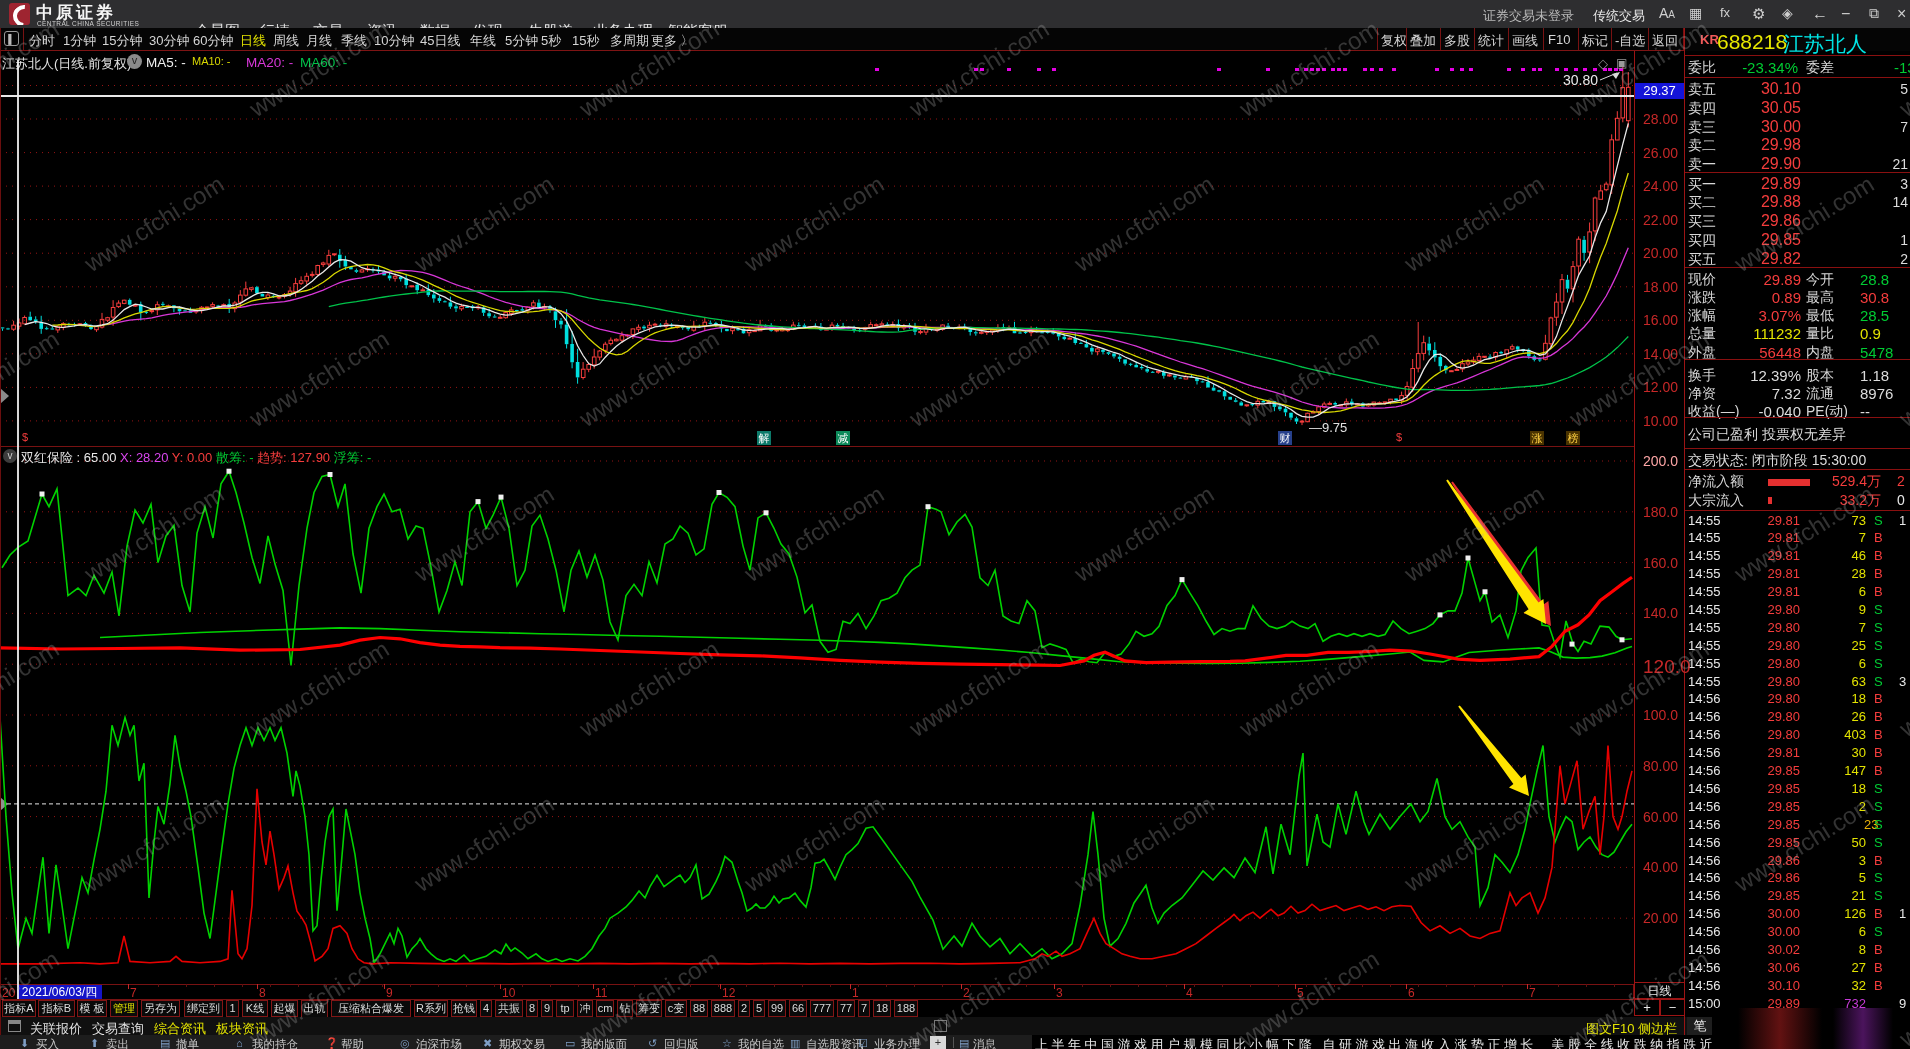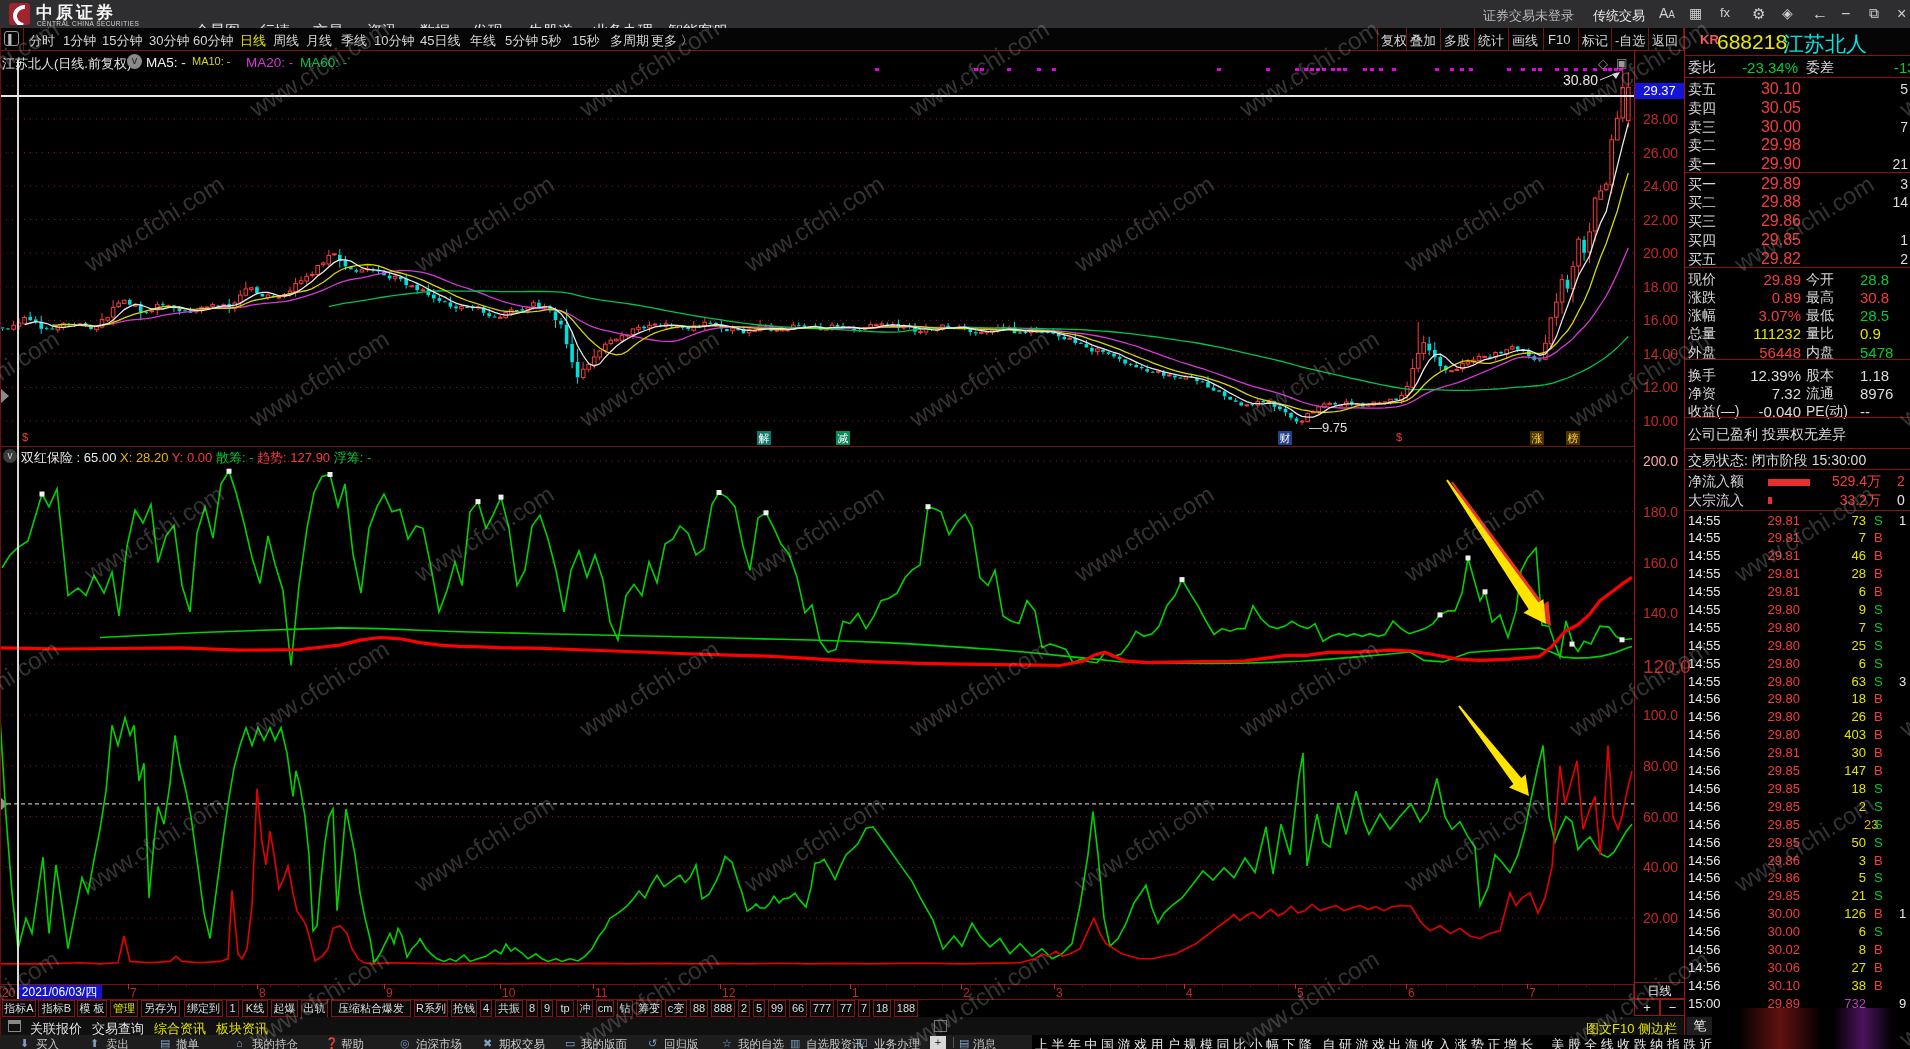--- a/index.html
+++ b/index.html
@@ -1042,21 +1042,21 @@
     </svg>
 <div class="ab" style="left:22px;top:431px;font-size:11px;color:#f53d3d;z-index:6;">$</div>
 <div class="ab" style="left:757px;top:431px;font-size:11px;color:#fff;z-index:6;background:#0d7a6a;width:14px;height:14px;text-align:center;line-height:14px;">解</div>
 <div class="ab" style="left:836px;top:431px;font-size:11px;color:#fff;z-index:6;background:#0d8a5a;width:14px;height:14px;text-align:center;line-height:14px;">减</div>
 <div class="ab" style="left:1278px;top:431px;font-size:11px;color:#fff;z-index:6;background:#27408b;width:14px;height:14px;text-align:center;line-height:14px;">财</div>
 <div class="ab" style="left:1396px;top:431px;font-size:11px;color:#f53d3d;z-index:6;">$</div>
 <div class="ab" style="left:1530px;top:431px;font-size:11px;color:#ffd040;z-index:6;background:#4a3300;width:14px;height:14px;text-align:center;line-height:14px;">涨</div>
 <div class="ab" style="left:1566px;top:431px;font-size:11px;color:#ffd040;z-index:6;background:#4a3300;width:14px;height:14px;text-align:center;line-height:14px;">榜</div>
 <div class="ab" style="left:0;top:446px;width:1634px;height:1px;background:#781212"></div>
 <div class="ab" style="left:3px;top:449px;width:14px;height:14px;background:#3c3c3c;border-radius:50%;color:#ccc;font-size:10px;text-align:center;line-height:13px;z-index:5">v</div>
-<div class="ab" style="left:21px;top:449px;font-size:13px;color:#e8e8e8;z-index:5">双红保险 : 65.00 <span style="color:#eab308">X: 28.20</span> <span style="color:#f53d3d">Y: 0.00</span> <span style="color:#00cc33">散筹: -</span> <span style="color:#f53d3d">趋势: 127.90</span> <span style="color:#00cc33">浮筹: -</span></div>
+<div class="ab" style="left:21px;top:449px;font-size:13px;color:#e8e8e8;z-index:5">双红保险 : 65.00 <span style="color:#d946ef">X: 28.20</span> <span style="color:#f53d3d">Y: 0.00</span> <span style="color:#00cc33">散筹: -</span> <span style="color:#f53d3d">趋势: 127.90</span> <span style="color:#00cc33">浮筹: -</span></div>
 <svg class="ab" style="left:0;top:446px" width="1634" height="538" viewBox="0 0 1634 538">
       <line x1="0" y1="472.2" x2="1634" y2="472.2" stroke="#a01616" stroke-width="1" stroke-dasharray="1 5" opacity="0.95"></line>
       <line x1="0" y1="421.4" x2="1634" y2="421.4" stroke="#a01616" stroke-width="1" stroke-dasharray="1 5" opacity="0.95"></line>
       <line x1="0" y1="370.6" x2="1634" y2="370.6" stroke="#a01616" stroke-width="1" stroke-dasharray="1 5" opacity="0.95"></line>
       <line x1="0" y1="319.8" x2="1634" y2="319.8" stroke="#a01616" stroke-width="1" stroke-dasharray="1 5" opacity="0.95"></line>
       <line x1="0" y1="269.0" x2="1634" y2="269.0" stroke="#a01616" stroke-width="1" stroke-dasharray="1 5" opacity="0.95"></line>
       <line x1="0" y1="218.2" x2="1634" y2="218.2" stroke="#a01616" stroke-width="1" stroke-dasharray="1 5" opacity="0.95"></line>
       <line x1="0" y1="167.4" x2="1634" y2="167.4" stroke="#a01616" stroke-width="1" stroke-dasharray="1 5" opacity="0.95"></line>
       <line x1="0" y1="116.6" x2="1634" y2="116.6" stroke="#a01616" stroke-width="1" stroke-dasharray="1 5" opacity="0.95"></line>
       <line x1="0" y1="65.8" x2="1634" y2="65.8" stroke="#a01616" stroke-width="1" stroke-dasharray="1 5" opacity="0.95"></line>
@@ -1379,21 +1379,21 @@
 <div class="ab tick" style="left:1688px;top:942px;color:#e8e8e8">14:56</div>
 <div class="ab tick" style="left:1740px;top:942px;width:60px;text-align:right;color:#f53d3d">30.02</div>
 <div class="ab tick" style="left:1815px;top:942px;width:51px;text-align:right;color:#e3e300">8</div>
 <div class="ab tick" style="left:1874px;top:942px;color:#f53d3d">B</div>
 <div class="ab tick" style="left:1688px;top:960px;color:#e8e8e8">14:56</div>
 <div class="ab tick" style="left:1740px;top:960px;width:60px;text-align:right;color:#f53d3d">30.06</div>
 <div class="ab tick" style="left:1815px;top:960px;width:51px;text-align:right;color:#e3e300">27</div>
 <div class="ab tick" style="left:1874px;top:960px;color:#f53d3d">B</div>
 <div class="ab tick" style="left:1688px;top:978px;color:#e8e8e8">14:56</div>
 <div class="ab tick" style="left:1740px;top:978px;width:60px;text-align:right;color:#f53d3d">30.10</div>
-<div class="ab tick" style="left:1815px;top:978px;width:51px;text-align:right;color:#e3e300">38</div>
+<div class="ab tick" style="left:1815px;top:978px;width:51px;text-align:right;color:#e3e300">32</div>
 <div class="ab tick" style="left:1874px;top:978px;color:#f53d3d">B</div>
 <div class="ab tick" style="left:1688px;top:996px;color:#e8e8e8">15:00</div>
 <div class="ab tick" style="left:1740px;top:996px;width:60px;text-align:right;color:#f53d3d">29.89</div>
 <div class="ab tick" style="left:1815px;top:996px;width:51px;text-align:right;color:#c53ad6">732</div>
 <div class="ab tick" style="left:1899px;top:996px;color:#e8e8e8">9</div>
 <div class="box" style="left:2px;top:1000px;width:34px;height:17px;line-height:15px;overflow:hidden;font-size:11px"><span style="color:#dcdcdc">指标A</span></div>
 <div class="box" style="left:38px;top:1000px;width:37px;height:17px;line-height:15px;overflow:hidden;font-size:11px"><span style="color:#dcdcdc">指标B</span></div>
 <div class="box" style="left:77px;top:1000px;width:30px;height:17px;line-height:15px;overflow:hidden;font-size:11px"><span style="color:#dcdcdc">模 板</span></div>
 <div class="box" style="left:110px;top:1000px;width:28px;height:17px;line-height:15px;overflow:hidden;font-size:11px"><span style="color:#e3e300">管理</span></div>
 <div class="box" style="left:141px;top:1000px;width:39px;height:17px;line-height:15px;overflow:hidden;font-size:11px"><span style="color:#dcdcdc">另存为</span></div>

